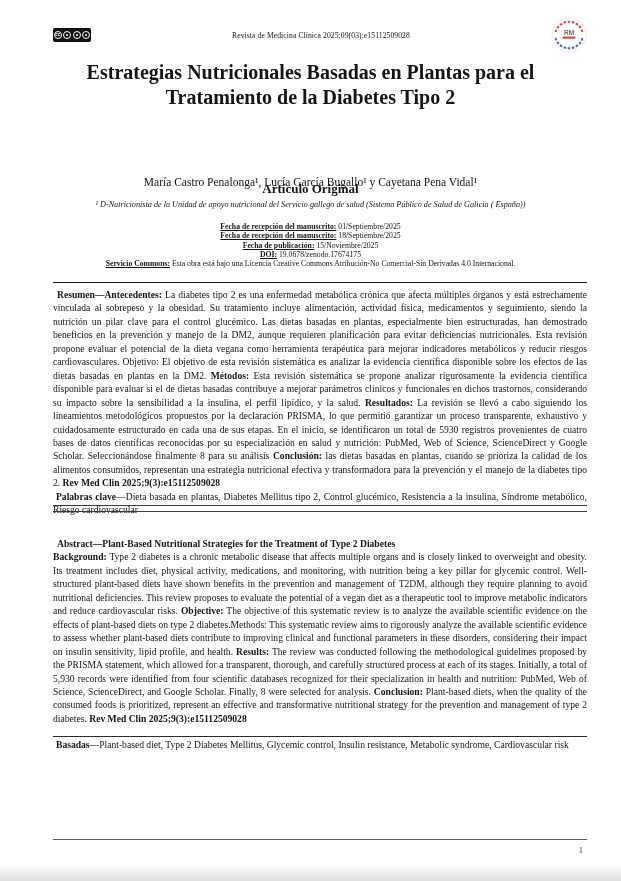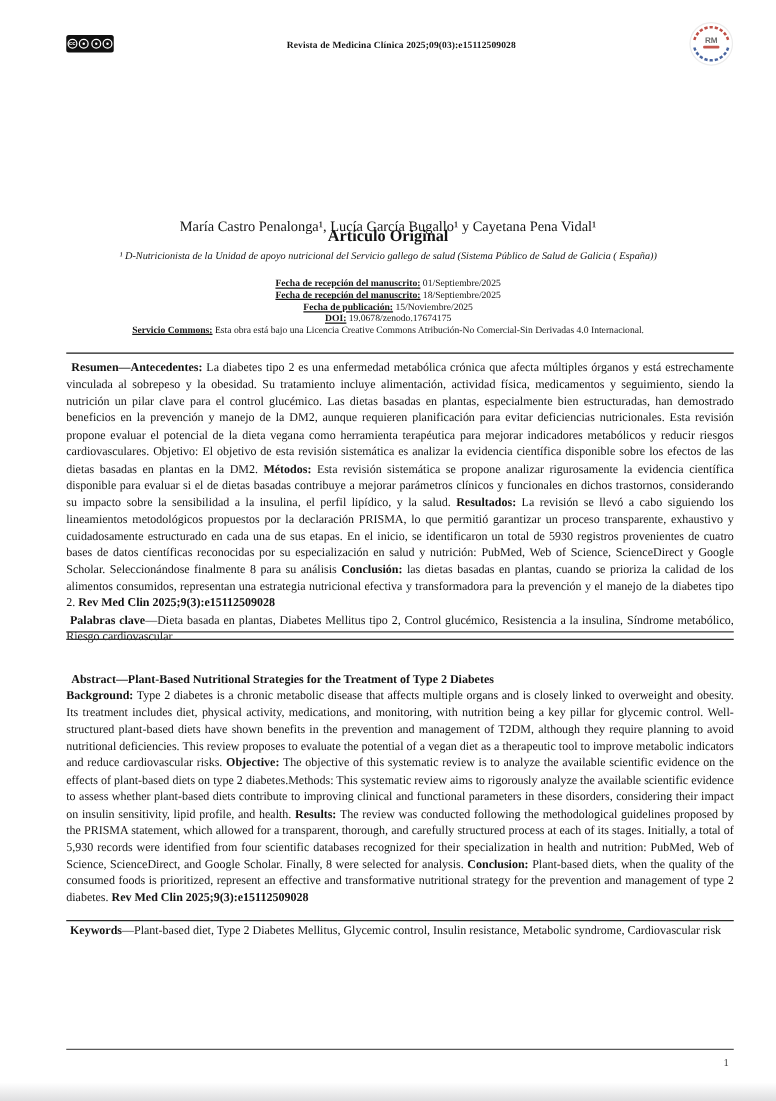--- a/index.html
+++ b/index.html
@@ -36,21 +36,21 @@
     font-size: 4.6px; font-weight: bold;
     display: flex; align-items: center; justify-content: center;
     line-height: 1;
     box-sizing: border-box;
   }
   .cc-circle.small::after { content: ""; width: 2.4px; height: 2.4px; background: #fff; border-radius: 50%; }
   .journal-line {
     flex: 1;
     text-align: center;
     font-size: 7.6px;
-    font-weight: bold;
+    font-weight: normal;
     letter-spacing: 0.1px;
   }
   .seal { width: 36px; height: 36px; flex: 0 0 auto; }
 
   
   .title {
     position: absolute; top: 60px; left: 0; width: 621px;
     text-align: center; font-size: 20px; font-weight: bold; line-height: 25px;
   }
   .article-type {
@@ -119,20 +119,24 @@
     <div class="journal-line">Revista de Medicina Clínica 2025;09(03):e15112509028</div>
     <svg class="seal" viewBox="0 0 36 36">
       <circle cx="18" cy="18" r="17" fill="#ffffff" stroke="#ececec" stroke-width="1"></circle>
       <path d="M 4.5 15 A 14 14 0 0 1 31.5 15" fill="none" stroke="#c05048" stroke-width="2" stroke-dasharray="2.6 1.6"></path>
       <path d="M 4.5 21 A 14 14 0 0 0 31.5 21" fill="none" stroke="#4a66a0" stroke-width="2" stroke-dasharray="2.6 1.6"></path>
       <text x="18" y="17.5" text-anchor="middle" font-size="6.5" font-weight="bold" fill="#6a6a6a" font-family="Liberation Sans, sans-serif">RM</text>
       <rect x="11.5" y="19.5" width="13" height="2.2" rx="0.8" fill="#c4564d"></rect>
     </svg>
   </div>
 
+  <div class="title">
+    <div>Estrategias Nutricionales Basadas en Plantas para el</div>
+    <div>Tratamiento de la Diabetes Tipo 2</div>
+  </div>
 
   <div class="article-type">Artículo Original</div>
 
   <div class="authors">María Castro Penalonga¹,  Lucía García Bugallo¹ y  Cayetana Pena Vidal¹</div>
 
   <div class="affiliation">¹ D-Nutricionista de la Unidad de apoyo nutricional del Servicio gallego de salud (Sistema Público de Salud de Galicia ( España))</div>
 
   <div class="meta">
     <div><b>Fecha de recepción del manuscrito:</b><span> 01/Septiembre/2025</span></div>
     <div><b>Fecha de recepción del manuscrito:</b><span> 18/Septiembre/2025</span></div>
@@ -146,21 +150,21 @@
   <div class="textblock resumen-block">
     <p class="indent1"><b>Resumen—Antecedentes:</b> La diabetes tipo 2 es una enfermedad metabólica crónica que afecta múltiples órganos y está estrechamente vinculada al sobrepeso y la obesidad. Su tratamiento incluye alimentación, actividad física, medicamentos y seguimiento, siendo la nutrición un pilar clave para el control glucémico. Las dietas basadas en plantas, especialmente bien estructuradas, han demostrado beneficios en la prevención y manejo de la DM2, aunque requieren planificación para evitar deficiencias nutricionales. Esta revisión propone evaluar el potencial de la dieta vegana como herramienta terapéutica para mejorar indicadores metabólicos y reducir riesgos cardiovasculares. Objetivo: El objetivo de esta revisión sistemática es analizar la evidencia científica disponible sobre los efectos de las dietas basadas en plantas en la DM2. <b>Métodos:</b> Esta revisión sistemática se propone analizar rigurosamente la evidencia científica disponible para evaluar si el de dietas basadas contribuye a mejorar parámetros clínicos y funcionales en dichos trastornos, considerando su impacto sobre la sensibilidad a la insulina, el perfil lipídico, y la salud. <b>Resultados:</b> La revisión se llevó a cabo siguiendo los lineamientos metodológicos propuestos por la declaración PRISMA, lo que permitió garantizar un proceso transparente, exhaustivo y cuidadosamente estructurado en cada una de sus etapas. En el inicio, se identificaron un total de 5930 registros provenientes de cuatro bases de datos científicas reconocidas por su especialización en salud y nutrición: PubMed, Web of Science, ScienceDirect y Google Scholar. Seleccionándose finalmente 8 para su análisis <b>Conclusión:</b> las dietas basadas en plantas, cuando se prioriza la calidad de los alimentos consumidos, representan una estrategia nutricional efectiva y transformadora para la prevención y el manejo de la diabetes tipo 2. <b>Rev Med Clin 2025;9(3):e15112509028</b></p>
     <p class="kw"><b>Palabras clave</b>—Dieta basada en plantas, Diabetes Mellitus tipo 2, Control glucémico, Resistencia a la insulina, Síndrome metabólico, Riesgo cardiovascular</p>
   </div>
 
   <div class="rule rule-double"></div>
 
   <div class="textblock abstract-block">
     <p class="abstract-heading">Abstract—Plant-Based Nutritional Strategies for the Treatment of Type 2 Diabetes</p>
     <p><b>Background:</b> Type 2 diabetes is a chronic metabolic disease that affects multiple organs and is closely linked to overweight and obesity. Its treatment includes diet, physical activity, medications, and monitoring, with nutrition being a key pillar for glycemic control. Well-structured plant-based diets have shown benefits in the prevention and management of T2DM, although they require planning to avoid nutritional deficiencies. This review proposes to evaluate the potential of a vegan diet as a therapeutic tool to improve metabolic indicators and reduce cardiovascular risks. <b>Objective:</b> The objective of this systematic review is to analyze the available scientific evidence on the effects of plant-based diets on type 2 diabetes.Methods: This systematic review aims to rigorously analyze the available scientific evidence to assess whether plant-based diets contribute to improving clinical and functional parameters in these disorders, considering their impact on insulin sensitivity, lipid profile, and health. <b>Results:</b> The review was conducted following the methodological guidelines proposed by the PRISMA statement, which allowed for a transparent, thorough, and carefully structured process at each of its stages. Initially, a total of 5,930 records were identified from four scientific databases recognized for their specialization in health and nutrition: PubMed, Web of Science, ScienceDirect, and Google Scholar. Finally, 8 were selected for analysis. <b>Conclusion:</b> Plant-based diets, when the quality of the consumed foods is prioritized, represent an effective and transformative nutritional strategy for the prevention and management of type 2 diabetes. <b>Rev Med Clin 2025;9(3):e15112509028</b></p>
-    <p class="kw kw-en"><b>Keywords</b>—Plant-based diet, Type 2 Diabetes Mellitus, Glycemic control, Insulin resistance, Metabolic syndrome, Cardiovascular risk</p>
+    <p class="kw kw-en"><b>Basadas</b>—Plant-based diet, Type 2 Diabetes Mellitus, Glycemic control, Insulin resistance, Metabolic syndrome, Cardiovascular risk</p>
   </div>
 
   <div class="rule rule2"></div>
 
   <div class="rule rule3"></div>
 
   <div class="page-num">1</div>
 
   <div class="bottom-shade"></div>
 

